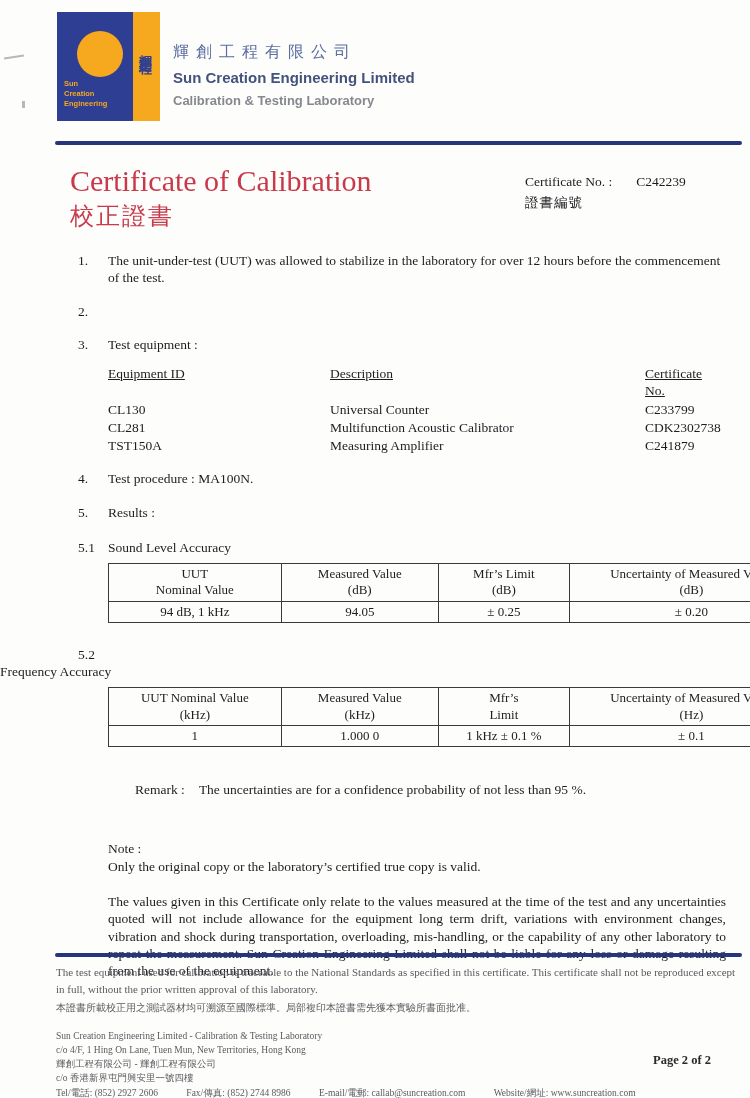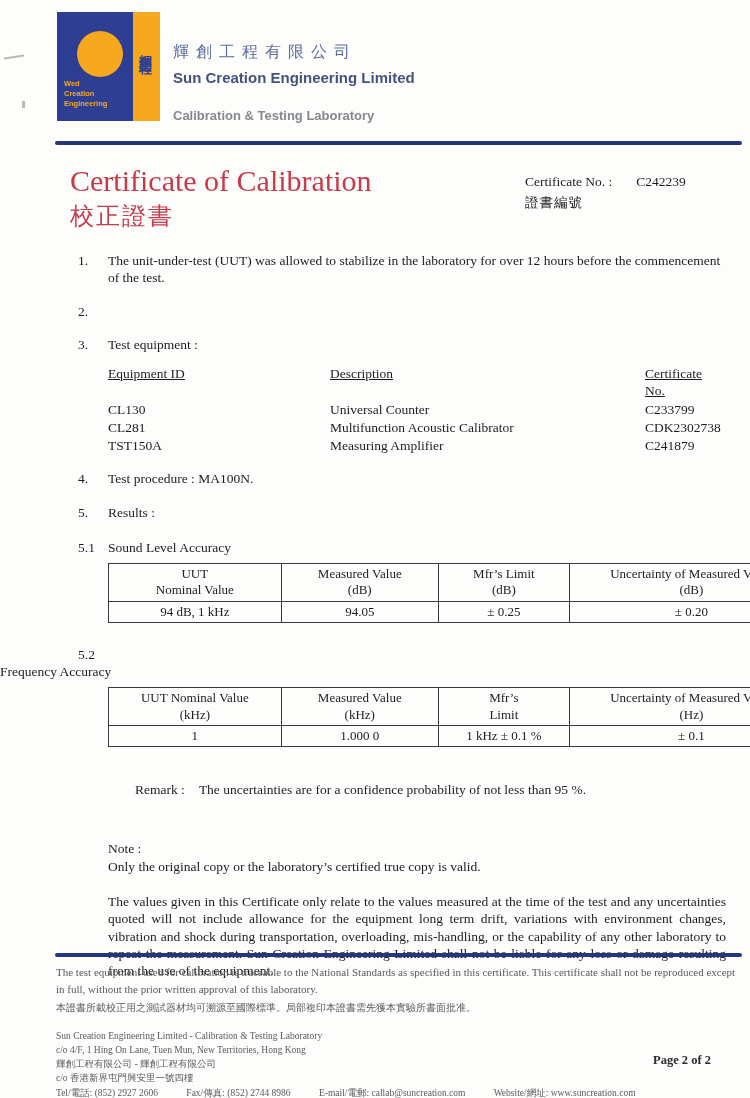--- a/index.html
+++ b/index.html
@@ -11,21 +11,21 @@
   
   .header { position:absolute; top:12px; left:57px; display:flex; gap:13px; }
   .logo { position:relative; width:103px; height:109px; background:#2e3f93; flex:none; }
   .logo-strip { position:absolute; top:0; right:0; width:27px; height:100%; background:#f6a81f; }
   .logo-circle { position:absolute; left:20px; top:19px; width:46px; height:46px; border-radius:50%; background:#f6a81f; }
   .logo-small { position:absolute; left:7px; bottom:12px; font-family:"Liberation Sans",sans-serif; font-weight:bold; font-size:7.5px; line-height:1.35; color:#f6a81f; }
   .logo-vert { position:absolute; top:32px; right:6px; writing-mode:vertical-rl; font-family:"Liberation Sans",sans-serif; font-weight:bold; font-size:13px; letter-spacing:3px; color:#2e3f93; }
   .company { padding-top:30px; }
   .company-cn { font-family:"Liberation Sans",sans-serif; font-size:16px; letter-spacing:7px; color:#5b6da0; }
   .company-en { margin-top:6px; font-family:"Liberation Sans",sans-serif; font-weight:bold; font-size:15px; color:#44537d; }
-  .company-dept { margin-top:22px; font-family:"Liberation Sans",sans-serif; font-weight:bold; font-size:13px; color:#85888f; }
+  .company-dept { margin-top:7px; font-family:"Liberation Sans",sans-serif; font-weight:bold; font-size:13px; color:#85888f; }
   .rule-top { position:absolute; top:141px; left:55px; width:687px; height:4px; background:#26357e; border-radius:2px; }
   
   .title-row { position:absolute; top:164px; left:70px; width:660px; display:flex; justify-content:space-between; }
   .title-en { font-size:30px; color:#c8394a; }
   .title-cn { font-size:24px; color:#c8394a; margin-top:2px; letter-spacing:2px; }
   .certno { margin-top:10px; font-size:13.5px; width:205px; }
   .certno-line { display:flex; gap:24px; }
   .certno-cn { margin-top:4px; letter-spacing:1px; }
   
   .content { position:absolute; top:252px; left:0; width:750px; font-size:13.5px; line-height:1.28; }
@@ -62,21 +62,21 @@
 <div class="page">
 
   <div class="artifact1"></div>
   <div class="artifact2"></div>
 
   <div class="header">
     <div class="logo">
       <div class="logo-circle"></div>
       <div class="logo-strip"></div>
       <div class="logo-small">
-        <div>Wed</div>
+        <div>Sun</div>
         <div>Creation</div>
         <div>Engineering</div>
       </div>
       <div class="logo-vert">輝創工程</div>
     </div>
     <div class="company">
       <div class="company-cn">輝創工程有限公司</div>
       <div class="company-en">Sun Creation Engineering Limited</div>
       <div class="company-dept">Calibration &amp; Testing Laboratory</div>
     </div>

